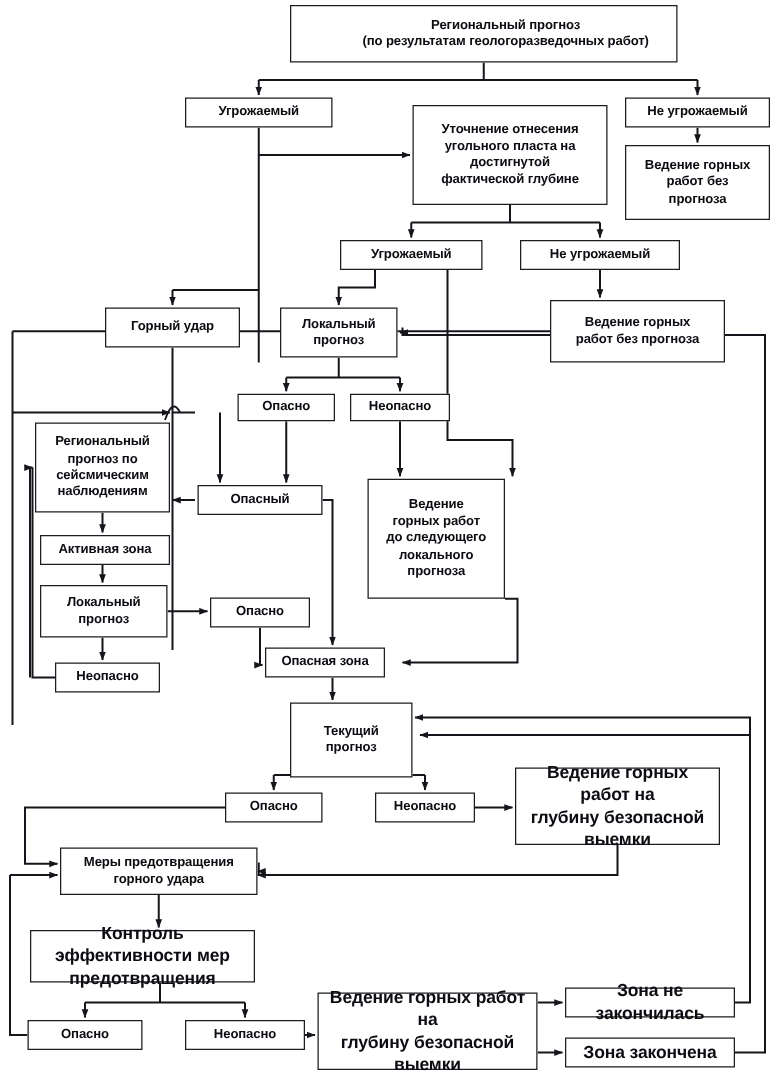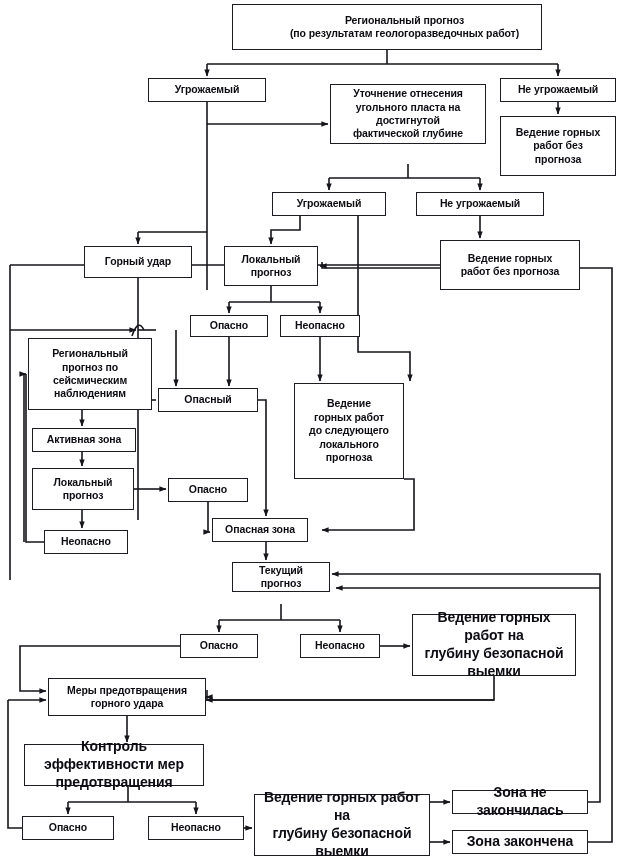--- a/index.html
+++ b/index.html
@@ -172,21 +172,21 @@
   </svg>
 
   <div id="node-layer">
       <div class="node " style="left: 232px; top: 4px; width: 310px; height: 46px; padding-left: 38px;">
         <span>Региональный прогноз
 (по результатам геологоразведочных работ)</span>
       </div>
       <div class="node " style="left: 148px; top: 78px; width: 118px; height: 24px;">
         <span>Угрожаемый</span>
       </div>
-      <div class="node " style="left: 330px; top: 84px; width: 156px; height: 60px;">
+      <div class="node " style="left: 330px; top: 84px; width: 156px; height: 80px;">
         <span>Уточнение отнесения
 угольного пласта на
 достигнутой
 фактической глубине</span>
       </div>
       <div class="node " style="left: 500px; top: 78px; width: 116px; height: 24px;">
         <span>Не угрожаемый</span>
       </div>
       <div class="node " style="left: 500px; top: 116px; width: 116px; height: 60px;">
         <span>Ведение горных
@@ -209,21 +209,21 @@
       <div class="node " style="left: 224px; top: 246px; width: 94px; height: 40px;">
         <span>Локальный
 прогноз</span>
       </div>
       <div class="node " style="left: 190px; top: 315px; width: 78px; height: 22px;">
         <span>Опасно</span>
       </div>
       <div class="node " style="left: 280px; top: 315px; width: 80px; height: 22px;">
         <span>Неопасно</span>
       </div>
-      <div class="node " style="left: 28px; top: 338px; width: 124px; height: 72px;">
+      <div class="node " style="left: 28px; top: 338px; width: 108px; height: 72px;">
         <span>Региональный
 прогноз по
 сейсмическим
 наблюдениям</span>
       </div>
       <div class="node " style="left: 158px; top: 388px; width: 100px; height: 24px;">
         <span>Опасный</span>
       </div>
       <div class="node " style="left: 294px; top: 383px; width: 110px; height: 96px;">
         <span>Ведение
@@ -241,21 +241,21 @@
       </div>
       <div class="node " style="left: 168px; top: 478px; width: 80px; height: 24px;">
         <span>Опасно</span>
       </div>
       <div class="node " style="left: 44px; top: 530px; width: 84px; height: 24px;">
         <span>Неопасно</span>
       </div>
       <div class="node " style="left: 212px; top: 518px; width: 96px; height: 24px;">
         <span>Опасная зона</span>
       </div>
-      <div class="node " style="left: 232px; top: 562px; width: 98px; height: 30px;">
+      <div class="node " style="left: 232px; top: 562px; width: 98px; height: 60px;">
         <span>Текущий
 прогноз</span>
       </div>
       <div class="node " style="left: 180px; top: 634px; width: 78px; height: 24px;">
         <span>Опасно</span>
       </div>
       <div class="node " style="left: 300px; top: 634px; width: 80px; height: 24px;">
         <span>Неопасно</span>
       </div>
       <div class="node n-sm" style="left: 412px; top: 614px; width: 164px; height: 62px;">

